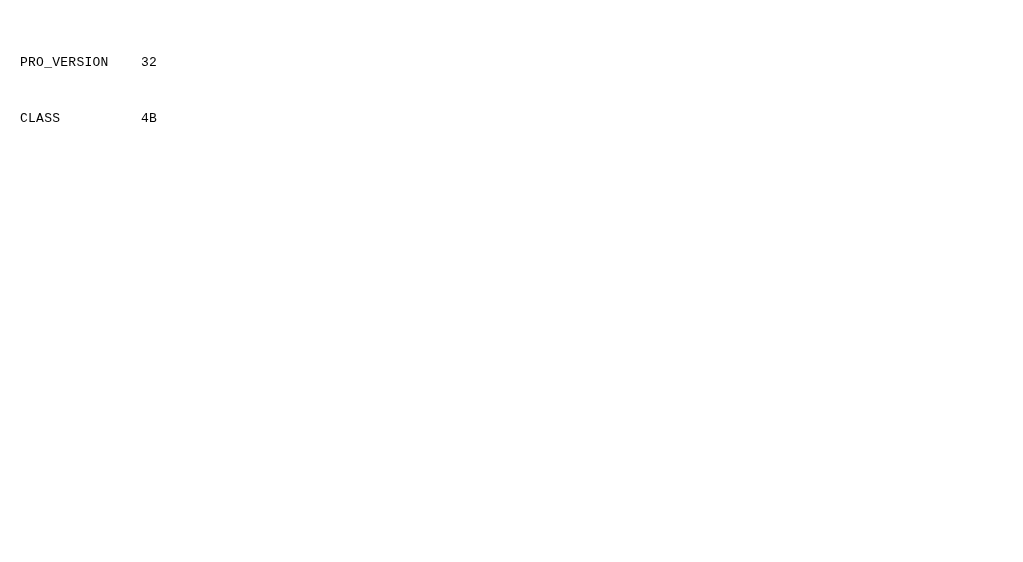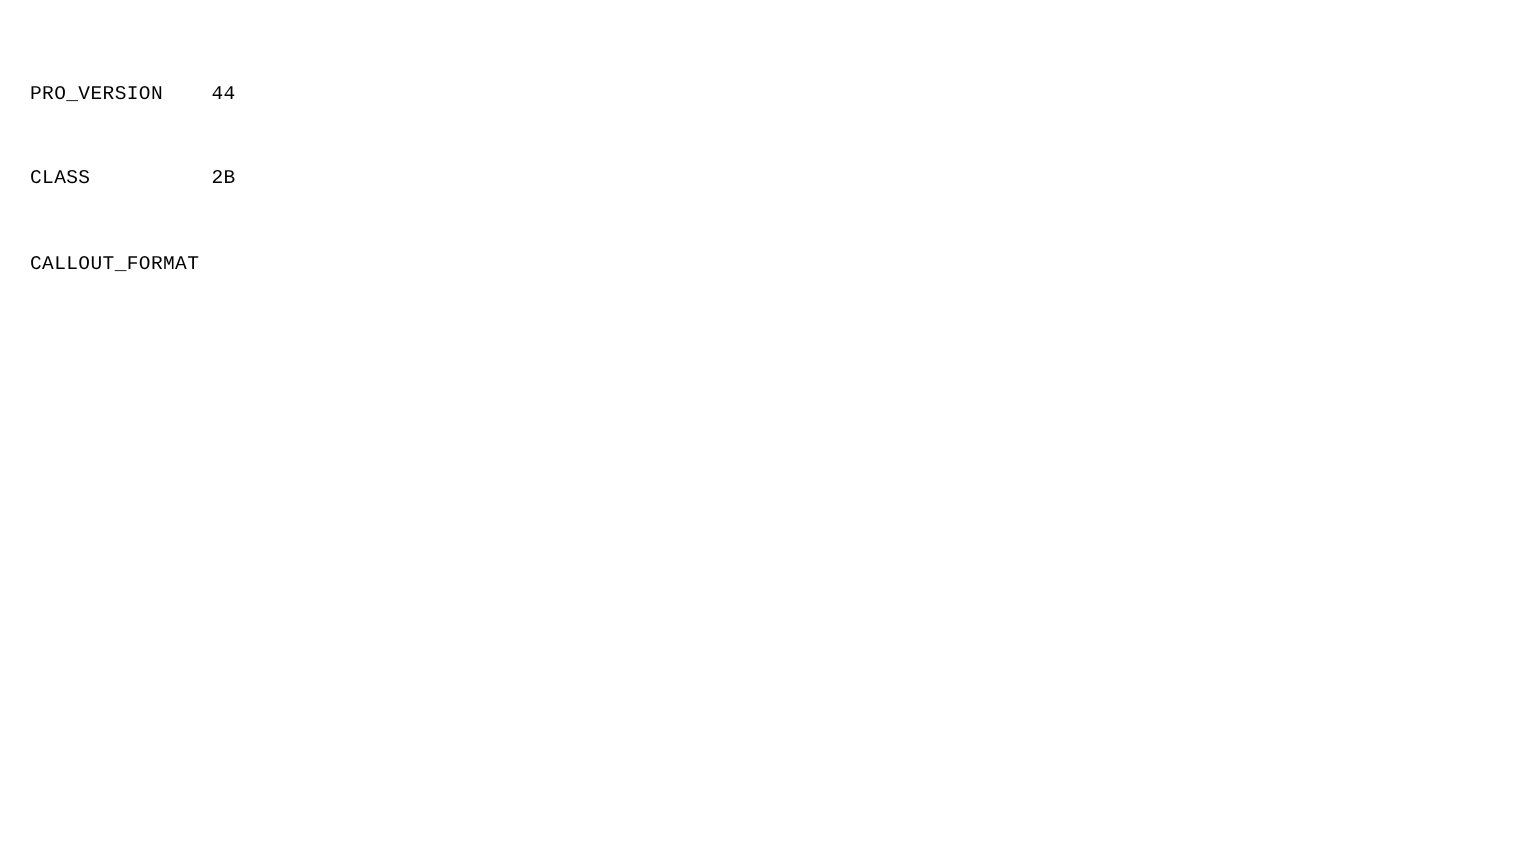--- a/index.html
+++ b/index.html
@@ -26,23 +26,22 @@
     }
 
     .line {
       display: block;
     }
   </style>
 </head>
 <body>
 
 <div class="content-area">
-  <span class="line">PRO_VERSION    44</span>
-  <span class="line">CLASS          2B</span>
-  <span class="line">CALLOUT_FORMAT</span>
+  <span class="line">PRO_VERSION    32</span>
+  <span class="line">CLASS          4B</span>
   <span class="line"> </span>
   <span class="line"> </span>
   
   
   
   
   
   
   
   

